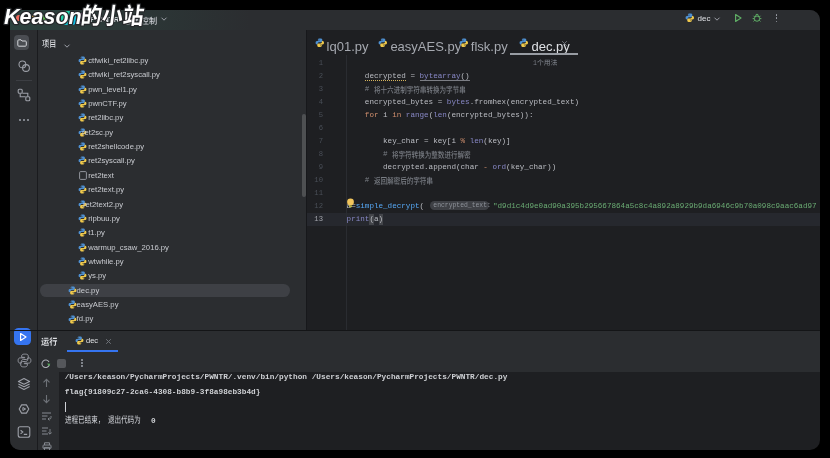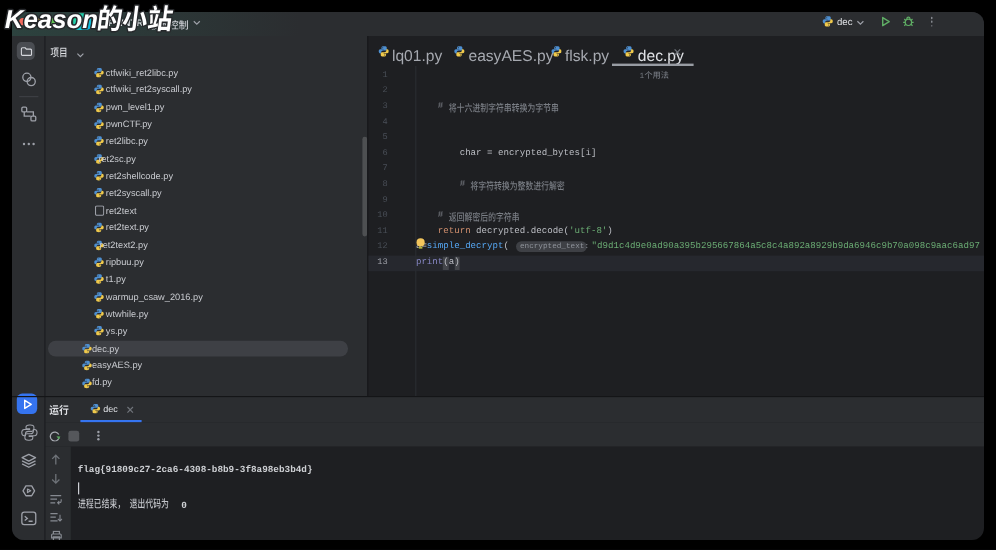--- a/index.html
+++ b/index.html
@@ -230,25 +230,28 @@
 <div class="ln" style="left:287px;top:86.4px;color:#494e57">4</div>
 <div class="ln" style="left:287px;top:99.4px;color:#494e57">5</div>
 <div class="ln" style="left:287px;top:112.4px;color:#494e57">6</div>
 <div class="ln" style="left:287px;top:125.4px;color:#494e57">7</div>
 <div class="ln" style="left:287px;top:138.4px;color:#494e57">8</div>
 <div class="ln" style="left:287px;top:151.4px;color:#494e57">9</div>
 <div class="ln" style="left:287px;top:164.4px;color:#494e57">10</div>
 <div class="ln" style="left:287px;top:177.4px;color:#494e57">11</div>
 <div class="ln" style="left:287px;top:190.4px;color:#494e57">12</div>
 <div class="ln" style="left:287px;top:203.4px;color:#a1a3ab">13</div>
+<div class="cl" style="top:60.4px">    <span style="border-bottom:1px dotted #d5b35c">decrypted</span> = <span class="b" style="border-bottom:1px solid #7c7e85">bytearray</span><span style="border-bottom:1px solid #7c7e85">()</span></div>
 <div class="cl" style="top:73.4px">    <span class="c">#</span></div>
-<div class="cl" style="top:112.4px">        char = encrypted_bytes[i]</div>
+<div class="cl" style="top:86.4px">    encrypted_bytes = <span class="b">bytes</span>.fromhex(encrypted_text)</div>
+<div class="cl" style="top:99.4px">    <span class="k">for </span>i<span class="k"> in </span><span class="b">range</span>(<span class="b">len</span>(encrypted_bytes)):</div>
+<div class="cl" style="top:125.4px">        key_char = key[i <span class="k">%</span> <span class="b">len</span>(key)]</div>
 <div class="cl" style="top:138.4px">        <span class="c">#</span></div>
+<div class="cl" style="top:151.4px">        decrypted.append(char <span class="k">-</span> <span class="b">ord</span>(key_char))</div>
 <div class="cl" style="top:164.4px">    <span class="c">#</span></div>
-<div class="cl" style="top:177.4px">    <span class="k">return </span>decrypted.decode(<span class="s">'utf-8'</span>)</div>
 <div class="cl" style="top:190.4px">a=<span class="f">simple_decrypt</span>(</div>
 <div class="cl" style="top:203.4px"><span class="b">print</span>(a)</div>
 <svg style="position:absolute;left:363.964104px;top:83.2px;overflow:visible" width="1" height="1">
       <g fill="#7a7e85" transform="scale(0.006550 0.008600)">
         <path transform="translate(0 0)" d="M351 -357H955V-269H351ZM745 -469H839V-22Q839 15 829 36Q820 57 792 67Q766 78 725 80Q683 82 623 82Q621 64 612 38Q604 12 594 -6Q636 -5 674 -5Q712 -4 725 -5Q737 -5 741 -9Q745 -13 745 -23ZM415 -213 492 -254Q517 -228 542 -197Q567 -167 588 -136Q610 -105 622 -80L539 -34Q529 -59 509 -90Q488 -122 464 -154Q439 -186 415 -213ZM218 -844H310V84H218ZM35 -215Q73 -244 128 -289Q183 -334 239 -383L274 -307Q227 -262 178 -217Q128 -172 84 -134ZM36 -656 102 -708Q127 -684 153 -656Q179 -627 201 -599Q223 -572 236 -549L166 -491Q154 -514 133 -543Q112 -572 86 -602Q61 -632 36 -656ZM594 -765H879L861 -689H546ZM616 -845 713 -818Q677 -771 628 -726Q580 -680 523 -643Q467 -605 409 -577Q403 -586 391 -598Q380 -610 368 -621Q356 -632 347 -639Q403 -662 455 -696Q506 -729 548 -767Q590 -805 616 -845ZM499 -602 568 -643Q597 -620 626 -591Q654 -562 669 -537L595 -493Q582 -517 555 -548Q527 -579 499 -602ZM846 -765H865L881 -768L943 -736Q907 -659 850 -598Q793 -538 722 -494Q650 -449 569 -418Q487 -387 401 -368Q394 -385 381 -407Q368 -429 355 -443Q433 -457 509 -484Q584 -511 650 -549Q716 -588 767 -638Q818 -688 846 -750Z"></path>
         <path transform="translate(1000 0)" d="M52 -476H956V-378H52ZM450 -844H553V84H450Z"></path>
         <path transform="translate(2000 0)" d="M53 -585H950V-487H53ZM300 -384 406 -351Q369 -274 323 -195Q277 -117 229 -47Q180 23 135 77Q124 68 106 56Q89 43 71 31Q53 20 39 12Q87 -37 134 -102Q182 -167 225 -240Q268 -313 300 -384ZM590 -349 680 -392Q714 -344 752 -289Q790 -235 827 -179Q864 -124 897 -74Q929 -23 952 17L852 71Q832 31 802 -20Q771 -71 735 -128Q699 -185 661 -242Q624 -298 590 -349ZM397 -808 496 -841Q513 -809 531 -772Q550 -734 567 -699Q583 -663 594 -637L489 -597Q480 -624 465 -660Q450 -697 432 -736Q414 -774 397 -808Z"></path>
         <path transform="translate(3000 0)" d="M340 -667H928V-576H340ZM474 -821H568V-481Q568 -431 562 -375Q557 -320 541 -264Q526 -209 495 -160Q465 -110 416 -71Q410 -81 397 -94Q384 -107 371 -120Q357 -132 347 -138Q405 -185 432 -243Q459 -300 466 -362Q474 -424 474 -482ZM332 -414H947V-323H332ZM268 -482V-90H176V-394H47V-482ZM220 -136Q246 -136 269 -117Q293 -99 335 -73Q385 -44 451 -35Q517 -27 602 -27Q644 -27 692 -29Q741 -30 790 -33Q840 -36 886 -40Q932 -43 969 -48Q963 -36 957 -18Q951 0 947 19Q942 37 941 50Q914 52 872 54Q830 56 780 57Q731 59 683 60Q635 61 598 61Q504 61 438 49Q371 38 318 7Q285 -12 260 -31Q236 -51 219 -51Q202 -51 182 -33Q162 -14 139 14Q117 43 95 75L32 -13Q83 -67 133 -101Q183 -136 220 -136ZM72 -772 140 -824Q168 -800 197 -771Q227 -742 254 -714Q281 -685 298 -663L225 -603Q210 -626 184 -656Q158 -685 129 -716Q100 -747 72 -772ZM711 -820H804V-81H711Z"></path>
         <path transform="translate(4000 0)" d="M662 -756H750V-197H662ZM841 -831H932V-36Q932 6 922 28Q912 51 887 63Q862 74 820 78Q778 81 721 81Q718 61 709 33Q701 5 691 -16Q733 -15 770 -15Q806 -14 820 -15Q831 -15 836 -19Q841 -24 841 -36ZM279 -839H369V83H279ZM485 -352H571V-85Q571 -56 565 -37Q559 -19 539 -8Q519 2 490 5Q461 7 421 7Q420 -12 412 -34Q405 -57 396 -74Q424 -73 444 -73Q465 -73 473 -74Q485 -74 485 -87ZM84 -352H520V-267H169V3H84ZM41 -527H602V-440H41ZM141 -705H562V-619H124ZM130 -823 217 -805Q200 -727 173 -652Q146 -576 115 -525Q106 -530 91 -537Q76 -544 60 -550Q44 -556 32 -560Q65 -609 90 -680Q115 -751 130 -823Z"></path>
         <path transform="translate(5000 0)" d="M234 -555H699V-467H234ZM66 -305H933V-215H66ZM449 -364H550V-27Q550 12 538 34Q526 56 495 67Q465 78 420 80Q376 83 313 83Q310 69 303 51Q296 34 288 17Q280 0 272 -12Q304 -12 336 -11Q367 -10 391 -11Q416 -11 425 -11Q439 -11 444 -15Q449 -20 449 -30ZM670 -555H696L719 -560L782 -511Q746 -474 700 -436Q654 -399 604 -366Q553 -333 501 -309Q492 -321 476 -338Q460 -354 449 -364Q491 -385 533 -415Q576 -444 612 -476Q648 -508 670 -536ZM75 -744H925V-527H827V-654H168V-527H75ZM415 -823 509 -852Q530 -825 549 -791Q569 -757 578 -731L479 -697Q472 -723 454 -759Q436 -794 415 -823Z"></path>
@@ -345,20 +348,21 @@
       <path d="M1 2h9M1 5h5.5M1 8h4"></path>
       <path d="M10 5v1.6a1.4 1.4 0 0 1-1.4 1.4H7.2M8.4 6.6 7 8l1.4 1.4" stroke-width=".9"></path>
     </svg>
 <svg class="abs" style="left:30.5px;top:416px" width="11" height="10" viewBox="0 0 11 10" fill="none" stroke="#868a91" stroke-width="1">
       <path d="M1 2h6M1 5h4.5M1 8h6"></path>
       <path d="M9 3v5M7.2 6.4 9 8.2 10.8 6.4" stroke-width=".9"></path>
     </svg>
 <svg class="abs" style="left:31.5px;top:432px" width="10" height="9" viewBox="0 0 10 9" fill="none" stroke="#868a91" stroke-width="1">
       <path d="M2.5 3V.8h5V3M1.8 3h6.4c.5 0 .8.3.8.8v2.4H1V3.8c0-.5.3-.8.8-.8zM2.5 5.4h5V8.8h-5z"></path>
     </svg>
+<div class="abs mono" style="left:54.7px;top:361.4px;font-size:7.78px;font-weight:bold;color:#ced0d4">/Users/keason/PycharmProjects/PWNTR/.venv/bin/python /Users/keason/PycharmProjects/PWNTR/dec.py</div>
 <div class="abs mono" style="left:54.7px;top:375.8px;font-size:7.78px;font-weight:bold;color:#ced0d4">flag{91809c27-2ca6-4308-b8b9-3f8a98eb3b4d}</div>
 <div class="abs" style="left:54.7px;top:392px;width:1.7px;height:10.4px;background:#ced0d6"></div>
 <svg style="position:absolute;left:54.7px;top:413.4px;overflow:visible" width="1" height="1">
       <g fill="#c2c4c9" transform="scale(0.006550 0.009200)">
         <path transform="translate(0 0)" d="M340 -667H928V-576H340ZM474 -821H568V-481Q568 -431 562 -375Q557 -320 541 -264Q526 -209 495 -160Q465 -110 416 -71Q410 -81 397 -94Q384 -107 371 -120Q357 -132 347 -138Q405 -185 432 -243Q459 -300 466 -362Q474 -424 474 -482ZM332 -414H947V-323H332ZM268 -482V-90H176V-394H47V-482ZM220 -136Q246 -136 269 -117Q293 -99 335 -73Q385 -44 451 -35Q517 -27 602 -27Q644 -27 692 -29Q741 -30 790 -33Q840 -36 886 -40Q932 -43 969 -48Q963 -36 957 -18Q951 0 947 19Q942 37 941 50Q914 52 872 54Q830 56 780 57Q731 59 683 60Q635 61 598 61Q504 61 438 49Q371 38 318 7Q285 -12 260 -31Q236 -51 219 -51Q202 -51 182 -33Q162 -14 139 14Q117 43 95 75L32 -13Q83 -67 133 -101Q183 -136 220 -136ZM72 -772 140 -824Q168 -800 197 -771Q227 -742 254 -714Q281 -685 298 -663L225 -603Q210 -626 184 -656Q158 -685 129 -716Q100 -747 72 -772ZM711 -820H804V-81H711Z"></path>
         <path transform="translate(1000 0)" d="M636 -368H730V33H636ZM426 -403H944V-321H426ZM384 -24H966V60H384ZM449 -217H921V-136H449ZM549 -724V-559H821V-724ZM461 -804H913V-479H461ZM200 -757H292V83H200ZM45 -563H410V-474H45ZM205 -528 262 -503Q247 -450 226 -393Q205 -335 180 -279Q156 -223 128 -174Q100 -125 71 -90Q64 -110 50 -135Q36 -161 25 -178Q52 -208 78 -250Q104 -291 129 -339Q153 -386 173 -435Q192 -484 205 -528ZM352 -832 417 -759Q368 -740 309 -724Q249 -709 186 -697Q123 -686 64 -677Q61 -693 53 -714Q45 -735 37 -750Q93 -759 151 -772Q210 -784 262 -799Q315 -815 352 -832ZM290 -429Q299 -422 318 -402Q337 -383 359 -361Q382 -339 400 -319Q418 -300 425 -291L370 -217Q361 -233 345 -257Q330 -281 311 -306Q293 -332 276 -355Q259 -378 247 -392Z"></path>
         <path transform="translate(2000 0)" d="M139 -601H236V-113Q236 -82 246 -66Q256 -49 284 -43Q312 -38 367 -38Q382 -38 417 -38Q452 -38 497 -38Q541 -38 587 -38Q632 -38 669 -38Q706 -38 725 -38Q766 -38 791 -45Q815 -52 829 -72Q843 -93 850 -129Q857 -165 863 -223Q876 -215 893 -208Q910 -200 927 -194Q945 -188 959 -185Q951 -116 938 -69Q925 -22 900 5Q875 32 834 44Q792 56 727 56Q716 56 689 56Q661 56 624 56Q587 56 547 56Q507 56 471 56Q434 56 407 56Q380 56 370 56Q282 56 231 42Q181 27 160 -9Q139 -46 139 -114ZM194 -449H768V-356H194ZM92 -784H830V-307H731V-691H92Z"></path>
         <path transform="translate(3000 0)" d="M64 -178Q62 -187 57 -204Q51 -221 45 -239Q39 -257 33 -269Q52 -273 70 -290Q89 -307 114 -334Q127 -347 153 -377Q178 -408 209 -450Q240 -492 271 -541Q303 -590 329 -640L414 -587Q353 -488 278 -394Q203 -299 127 -228V-226Q127 -226 118 -221Q108 -216 96 -209Q83 -201 74 -193Q64 -185 64 -178ZM64 -178 59 -256 105 -287 401 -334Q401 -315 402 -291Q404 -266 407 -251Q303 -232 239 -220Q176 -208 141 -201Q107 -194 90 -188Q74 -183 64 -178ZM57 -423Q54 -433 48 -451Q43 -468 36 -486Q30 -504 24 -517Q39 -520 53 -536Q67 -551 83 -575Q91 -587 107 -613Q123 -640 143 -677Q162 -713 181 -756Q200 -798 214 -841L311 -801Q286 -743 254 -684Q222 -626 187 -572Q152 -519 118 -476V-473Q118 -473 109 -468Q100 -463 87 -455Q75 -448 66 -439Q57 -431 57 -423ZM57 -423 54 -493 99 -521 310 -538Q307 -520 304 -497Q302 -474 301 -459Q230 -452 185 -447Q140 -441 115 -437Q90 -433 77 -430Q64 -427 57 -423ZM31 -62Q79 -70 140 -81Q201 -92 270 -105Q338 -118 406 -132L414 -44Q317 -22 221 -2Q124 18 47 35ZM409 -715H948V-624H409ZM435 -489H929V-398H435ZM512 -45H857V40H512ZM631 -845H730V-442H631ZM460 -309H907V79H811V-223H553V83H460Z"></path>
         <path transform="translate(4000 0)" d="M74 -743H929V-656H74ZM449 -844H548V84H449ZM442 -307 521 -272Q485 -220 437 -172Q389 -123 334 -81Q279 -38 219 -4Q160 31 101 55Q94 43 83 28Q71 13 59 -1Q47 -15 35 -24Q94 -44 153 -74Q211 -105 265 -142Q319 -179 364 -221Q410 -264 442 -307ZM562 -303Q605 -246 670 -192Q736 -138 814 -95Q891 -52 969 -26Q958 -17 945 -2Q932 13 921 28Q909 44 901 57Q823 25 745 -26Q668 -76 600 -138Q532 -200 484 -269ZM233 -476V-341H768V-476ZM141 -559H865V-256H141Z"></path>
         <path transform="translate(5000 0)" d="M173 120 147 55Q209 32 242 -5Q275 -42 275 -93L261 -183L316 -101Q304 -89 289 -84Q275 -79 260 -79Q226 -79 201 -99Q176 -120 176 -158Q176 -197 201 -217Q227 -238 261 -238Q308 -238 333 -204Q357 -170 357 -113Q357 -31 308 31Q258 93 173 120Z"></path>

